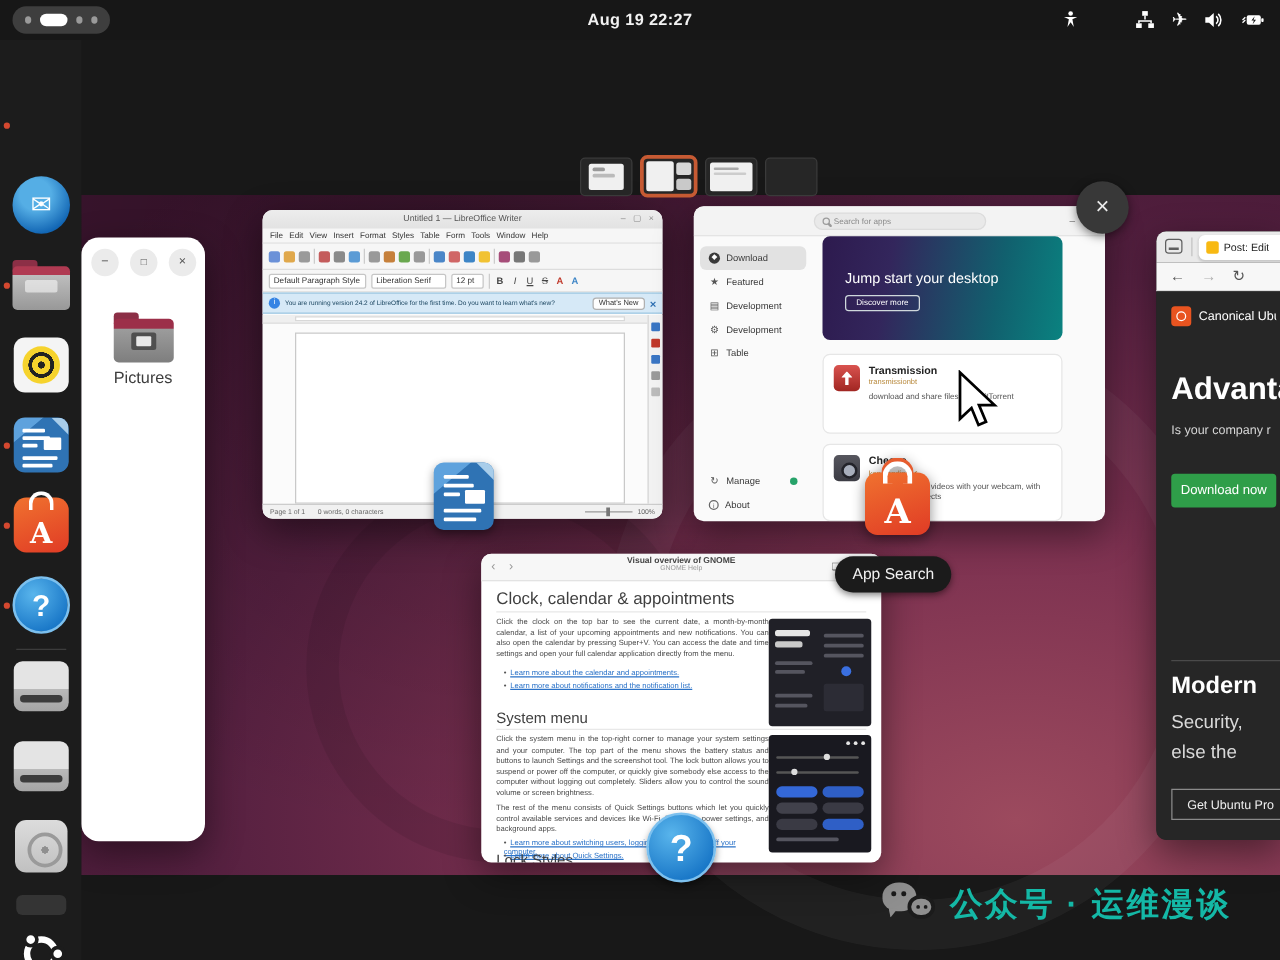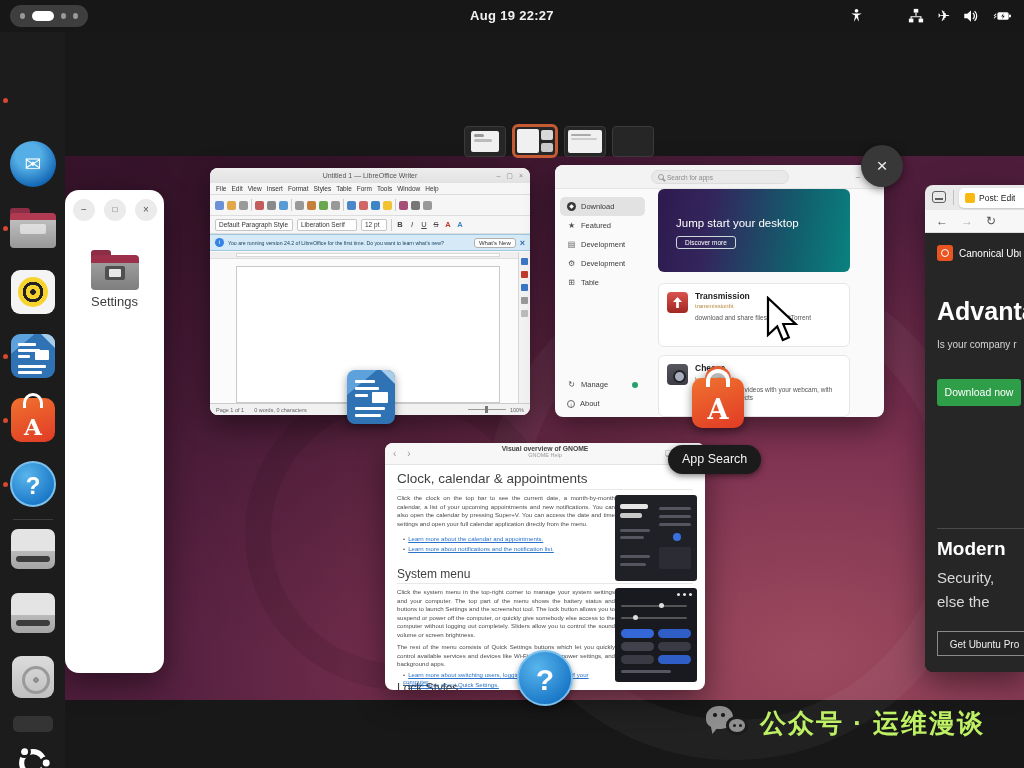--- a/index.html
+++ b/index.html
@@ -183,21 +183,21 @@
   
   #watermark{position:absolute;left:706px;top:704px;display:flex;align-items:center;gap:10px;z-index:5;}
   #wm-icon{position:relative;width:44px;height:38px;}
   #wm-icon .b1{position:absolute;left:0;top:2px;width:27px;height:23px;background:#8f8f8f;border-radius:48% 48% 44% 44%;}
   #wm-icon .b1::before,#wm-icon .b1::after{content:"";position:absolute;top:7px;width:3.5px;height:3.5px;border-radius:50%;background:#1b1b1b;}
   #wm-icon .b1::before{left:7px;} #wm-icon .b1::after{left:15px;}
   #wm-icon .t1{position:absolute;left:5px;top:23px;width:7px;height:7px;background:#8f8f8f;clip-path:polygon(0 0,100% 0,20% 100%);}
   #wm-icon .b2{position:absolute;left:20px;top:12px;width:22px;height:19px;background:#8f8f8f;border:3px solid #1b1b1b;border-radius:48%;}
   #wm-icon .b2::before,#wm-icon .b2::after{content:"";position:absolute;top:5px;width:3px;height:3px;border-radius:50%;background:#1b1b1b;}
   #wm-icon .b2::before{left:4px;} #wm-icon .b2::after{left:10px;}
-  #wm-text{color:#bef264;font-size:26px;font-weight:bold;letter-spacing:2px;}
+  #wm-text{color:#14b8a6;font-size:26px;font-weight:bold;letter-spacing:2px;}
 
   
   #dock{position:absolute;left:0;top:32px;width:65px;bottom:0;background:#1c1c1c;z-index:50;}
   .dock-item{position:absolute;left:10px;width:46px;height:46px;}
   .run-dot{position:absolute;left:3px;width:5px;height:5px;border-radius:50%;background:#d4482f;z-index:51;}
   .icon-firefox{width:46px;height:46px;border-radius:50%;background:
     radial-gradient(circle at 62% 34%, #ffd567 0 10%, transparent 11%),
     radial-gradient(circle at 48% 55%, #7542a0 0 24%, transparent 25%),
     conic-gradient(from 130deg, #ff9640, #ff4f5e 30%, #b5007f 45%, #ff9640 60%, #ffbd4f 80%, #ff9640);}
   .icon-tb{width:46px;height:46px;border-radius:50%;background:radial-gradient(circle at 40% 32%,#55aee5 0 30%,#1266b4 75%,#0d4e8c);color:#fff;text-align:center;line-height:46px;font-size:20px;}
@@ -299,21 +299,21 @@
     <span class="circle-btn" style="left:8px;">−</span>
     <span class="circle-btn" style="left:39px;font-size:8px;">□</span>
     <span class="circle-btn" style="left:70px;">×</span>
     <div id="files-folder">
       <span class="tab"></span>
         <span class="body"></span>
       <span class="chip">
           <span></span>
         </span>
     </div>
-    <div id="files-label">Settings</div>
+    <div id="files-label">Pictures</div>
   </div>
 
   <div class="window" id="win-writer">
     <div id="wr-title">Untitled 1 — LibreOffice Writer</div>
     <div id="wr-controls">– ▢ ×</div>
     <div id="wr-menubar">
       <span>File</span>
       <span>Edit</span>
       <span>View</span>
       <span>Insert</span>

